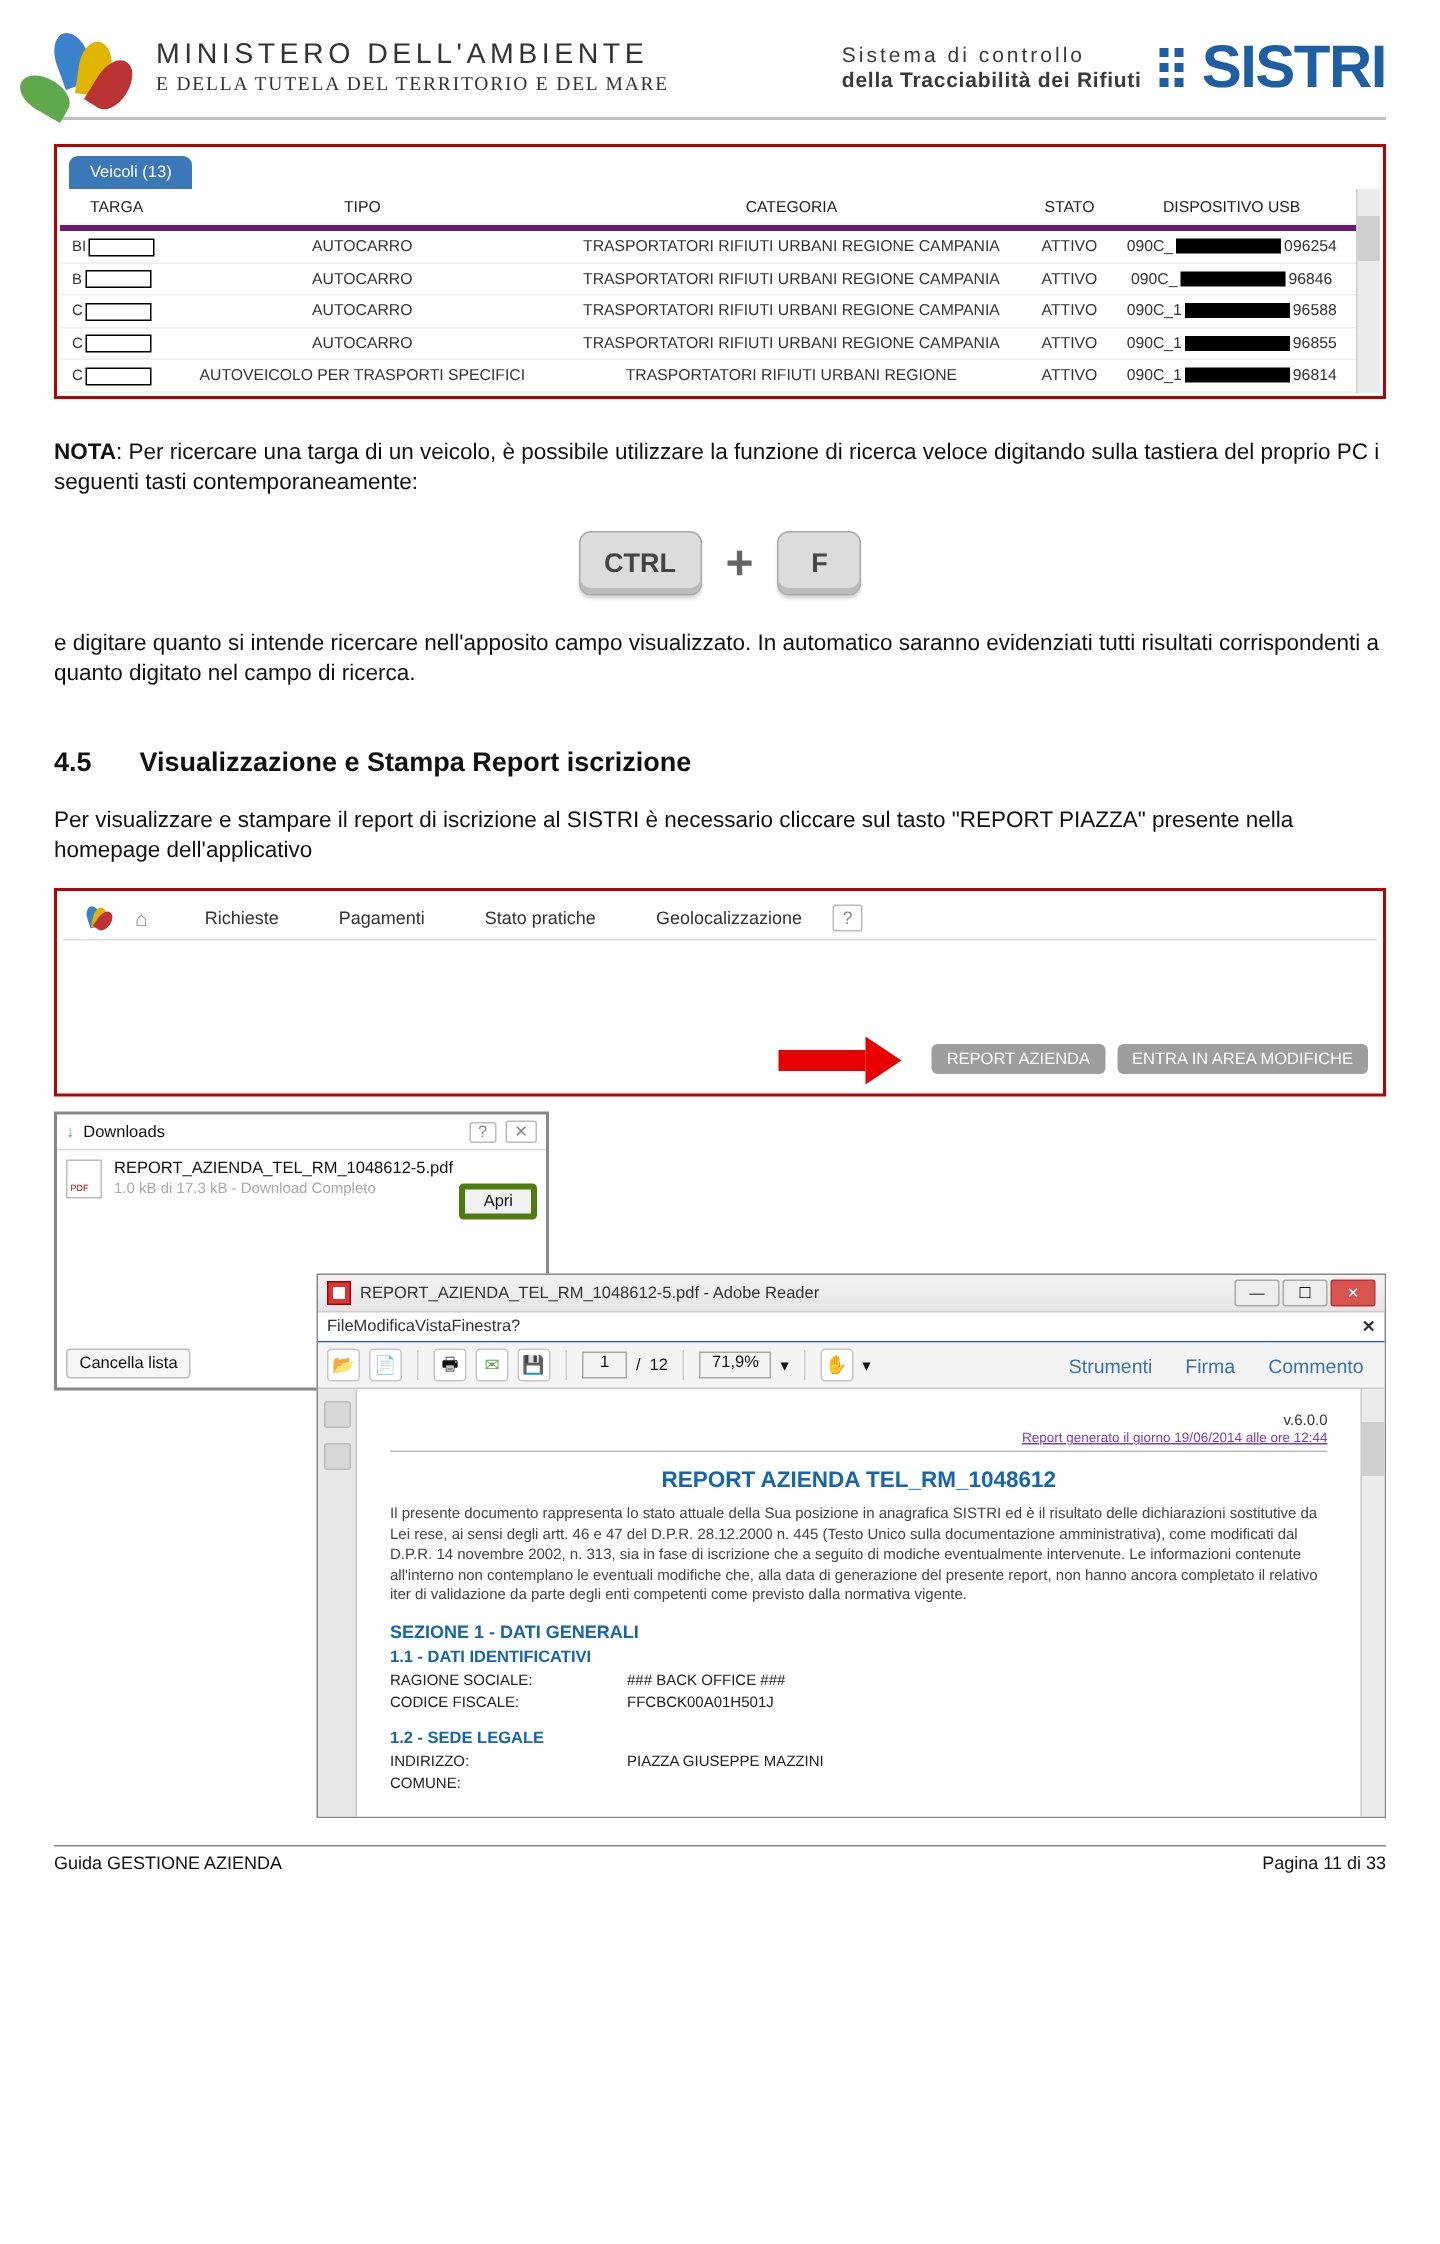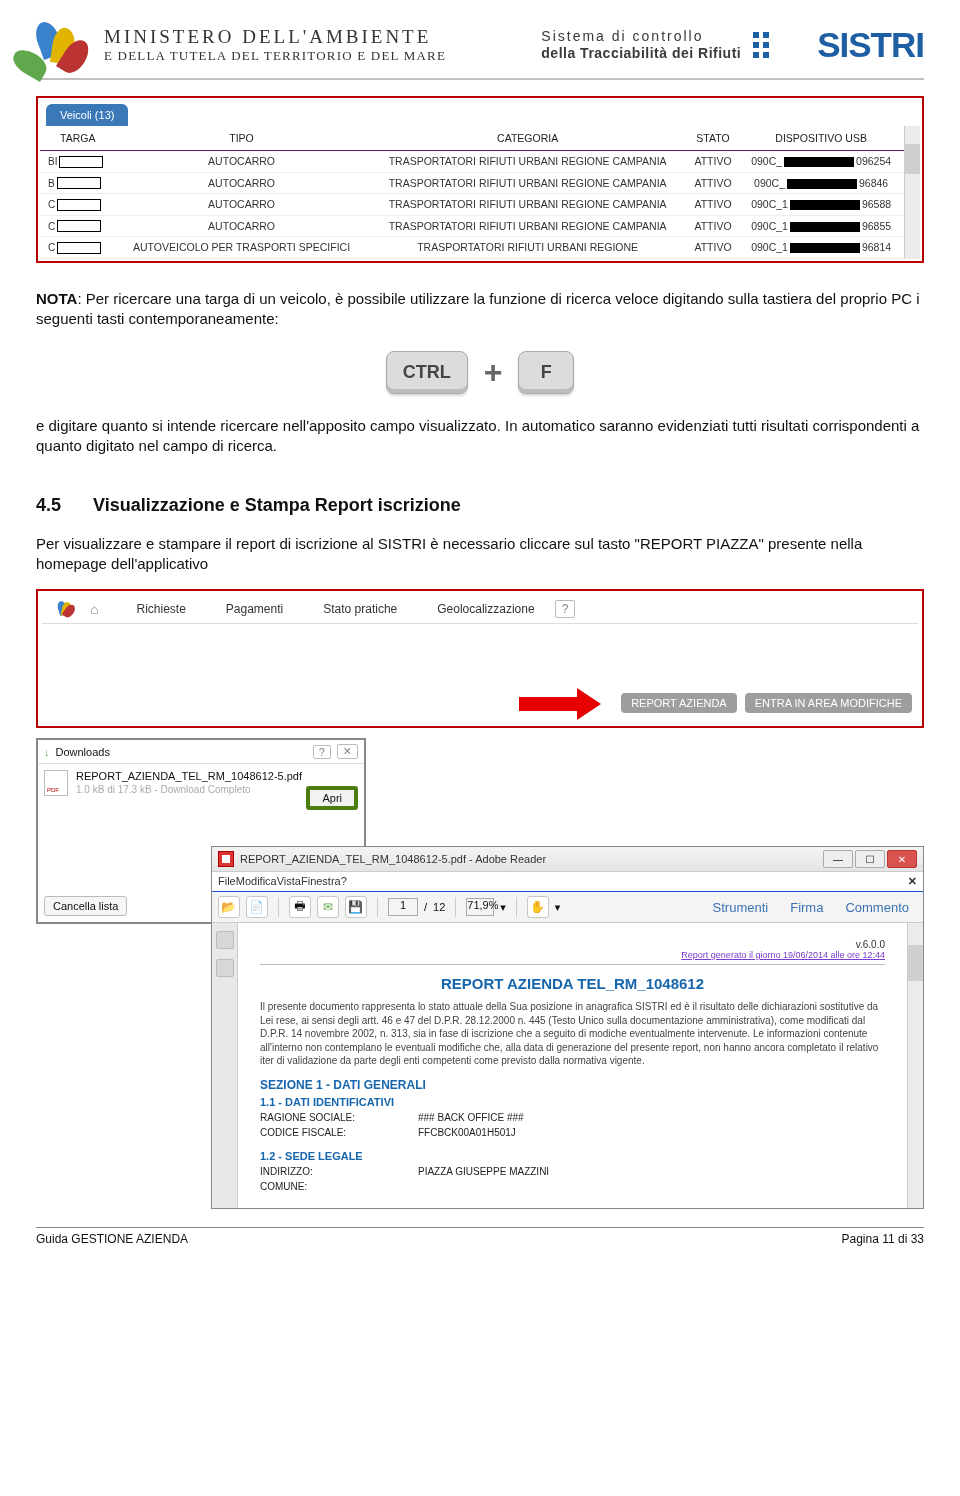--- a/index.html
+++ b/index.html
@@ -13,34 +13,34 @@
   .page{padding:20px 36px 60px;width:960px;position:relative;}
   
   header.doc-header{display:flex;gap:18px;align-items:center;border-bottom:2px solid #c0c0c0;padding-bottom:8px;}
   .logo-min{width:50px;height:50px;position:relative;}
   .logo-min .p{position:absolute;width:22px;height:36px;border-radius:50% 50% 50% 0;transform-origin:bottom left;}
   .logo-min .p1{background:#3a82cc;left:8px;top:4px;transform:rotate(-20deg);}
   .logo-min .p2{background:#e0b400;left:14px;top:6px;transform:rotate(8deg);}
   .logo-min .p3{background:#b33;left:20px;top:10px;transform:rotate(32deg);}
   .logo-min .p4{background:#5fa84c;left:4px;top:26px;transform:rotate(-60deg);}
   .ministry{flex:1;}
-  .ministry .t1{font-family:Liberation Serif, serif;font-size:19px;letter-spacing:3px;color:#333;}
+  .ministry .t1{font-family:Liberation Sans, sans-serif;font-size:19px;letter-spacing:3px;color:#333;}
   .ministry .t2{font-family:'Times New Roman',serif;font-size:13px;letter-spacing:1.2px;color:#333;}
   .header-right{display:flex;align-items:center;gap:8px;}
   .sistri-tag{font-family:Arial,sans-serif;color:#3a3a3a;font-size:14px;line-height:1.2;text-align:left;}
   .sistri-tag .r1{letter-spacing:2px;}
   .sistri-tag .r2{font-weight:bold;letter-spacing:0.5px;}
   .dots{display:grid;grid-template-columns:repeat(2,6px);grid-auto-rows:6px;gap:4px;padding:0 4px;}
   .dots div{background:#1e5fa4;width:6px;height:6px;}
-  .sistri-logo{font-family:Arial Black,Arial,sans-serif;font-weight:900;font-size:35px;color:#1e5fa4;letter-spacing:-1px;margin-left:36px;}
+  .sistri-logo{font-family:Arial Black,Arial,sans-serif;font-weight:900;font-size:40px;color:#1e5fa4;letter-spacing:-1px;}
   
   .panel-frame{border:2px solid #b00;padding:2px;background:#fff;margin-top:16px;}
   .tabbtn{display:inline-block;background:#3b78b7;color:#fff;font-size:11px;padding:5px 14px;border-radius:6px 6px 0 0;margin:4px 0 0 6px;}
   table.veic{width:100%;border-collapse:collapse;font-size:10.5px;color:#333;}
-  table.veic th{background:#fff;font-weight:normal;color:#222;padding:6px 4px;border-bottom:1px solid #701a75;}
+  table.veic th{background:#fff;font-weight:normal;color:#222;padding:6px 4px;border-bottom:4px solid #701a75;}
   table.veic td{padding:4px 4px;text-align:center;border-bottom:1px solid #eee;vertical-align:middle;}
   .targa-cell{display:inline-flex;align-items:center;gap:0;}
   .targa-cell .pref{font-size:10px;}
   .targa-cell .redbox{width:44px;height:12px;border:1px solid #000;background:#fff;margin-left:2px;}
   .usb-cell{white-space:nowrap;}
   .usb-cell .black{display:inline-block;background:#000;height:10px;width:70px;vertical-align:middle;margin:0 2px;}
   .vscroll{width:16px;background:#ececec;border-left:1px solid #ccc;}
   .vscroll .thumb{background:#cfcfcf;height:30px;margin-top:18px;}
   .vwrap{display:flex;}
   .vwrap .tblhost{flex:1;}
@@ -92,21 +92,21 @@
   .adobe .titlebar .picon::after{content:"";position:absolute;inset:3px;background:#fff;}
   .adobe .titlebar .ttext{flex:1;color:#333;}
   .winbtns{display:flex;gap:2px;}
   .winbtns .b{width:30px;height:18px;border:1px solid #aaa;background:#eee;border-radius:2px;display:flex;align-items:center;justify-content:center;font-size:10px;}
   .winbtns .close{background:#d9534f;color:#fff;border-color:#b33;}
   .adobe .menub{display:flex;padding:3px 6px;gap:0;border-bottom:1px solid #1d4ed8;color:#333;}
   .adobe .menub .x{margin-left:auto;font-weight:bold;}
   .adobe .toolbar{display:flex;align-items:center;background:#f4f4f4;padding:4px 6px;gap:6px;border-bottom:1px solid #ccc;}
   .ticon{width:22px;height:22px;border:1px solid #c7c7c7;background:#fff;border-radius:3px;display:flex;align-items:center;justify-content:center;font-size:12px;}
   .pgbox{width:30px;height:18px;border:1px solid #aaa;text-align:center;}
-  .zoombox{width:28px;height:18px;border:1px solid #aaa;text-align:center;}
+  .zoombox{width:48px;height:18px;border:1px solid #aaa;text-align:center;}
   .toolbar .sep{width:1px;height:20px;background:#ccc;margin:0 4px;}
   .toolbar .sp{flex:1;}
   .toolbar .tab{color:#3b72b5;font-size:13px;padding:2px 8px;}
   .adobe .workarea{display:flex;}
   .adobe .sidebar{width:26px;background:#e8e8e8;border-right:1px solid #ccc;display:flex;flex-direction:column;align-items:center;gap:10px;padding-top:8px;}
   .adobe .sidebar .sb{width:18px;height:18px;background:#d7d7d7;border:1px solid #bbb;border-radius:2px;}
   .adobe .doc{flex:1;background:#fff;padding:16px 22px;font-size:10px;color:#222;}
   .adobe .doc .ver{text-align:right;font-size:10px;color:#333;}
   .adobe .doc .gen{text-align:right;color:#7a3bd1;font-size:9px;text-decoration:underline;}
   .adobe .doc hr{border:none;border-top:1px solid #bbb;margin:4px 0 10px;}

